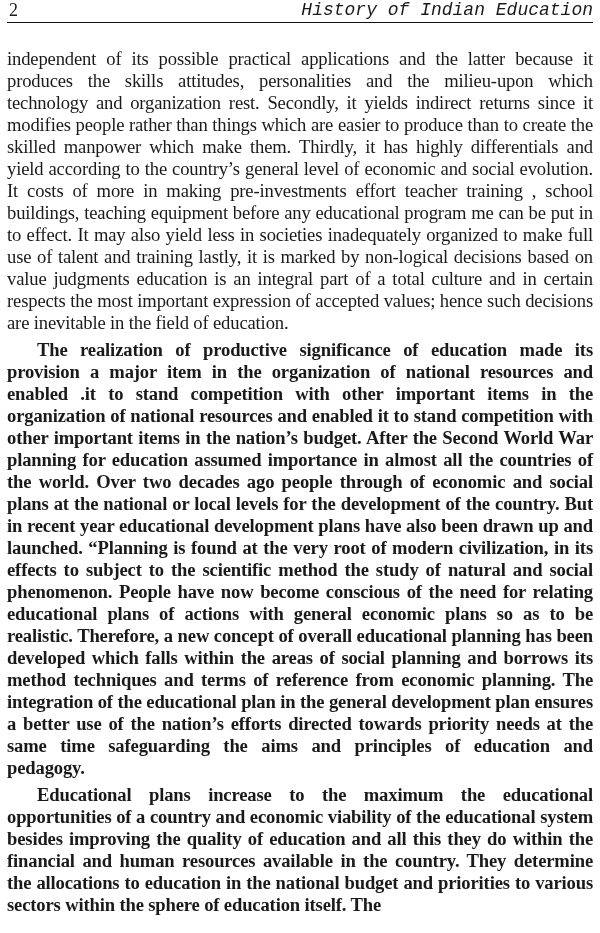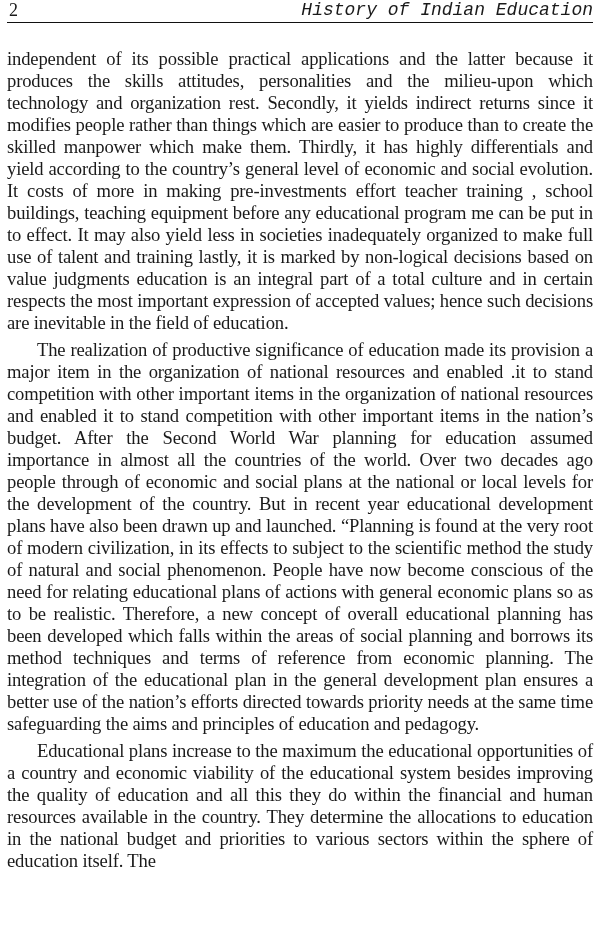--- a/index.html
+++ b/index.html
@@ -50,20 +50,21 @@
     }
     .para {
       margin: 0;
       hyphens: none;
     }
     .para + .para {
       margin-top: 5px;
     }
     .para.indent {
       text-indent: 30px;
+      font-weight: bold;
     }
   </style>
 </head>
 <body>
 
 <div class="page">
   <div class="running-head">
     <span class="page-number">2</span>
     <span class="book-title">History of Indian Education</span>
   </div>

